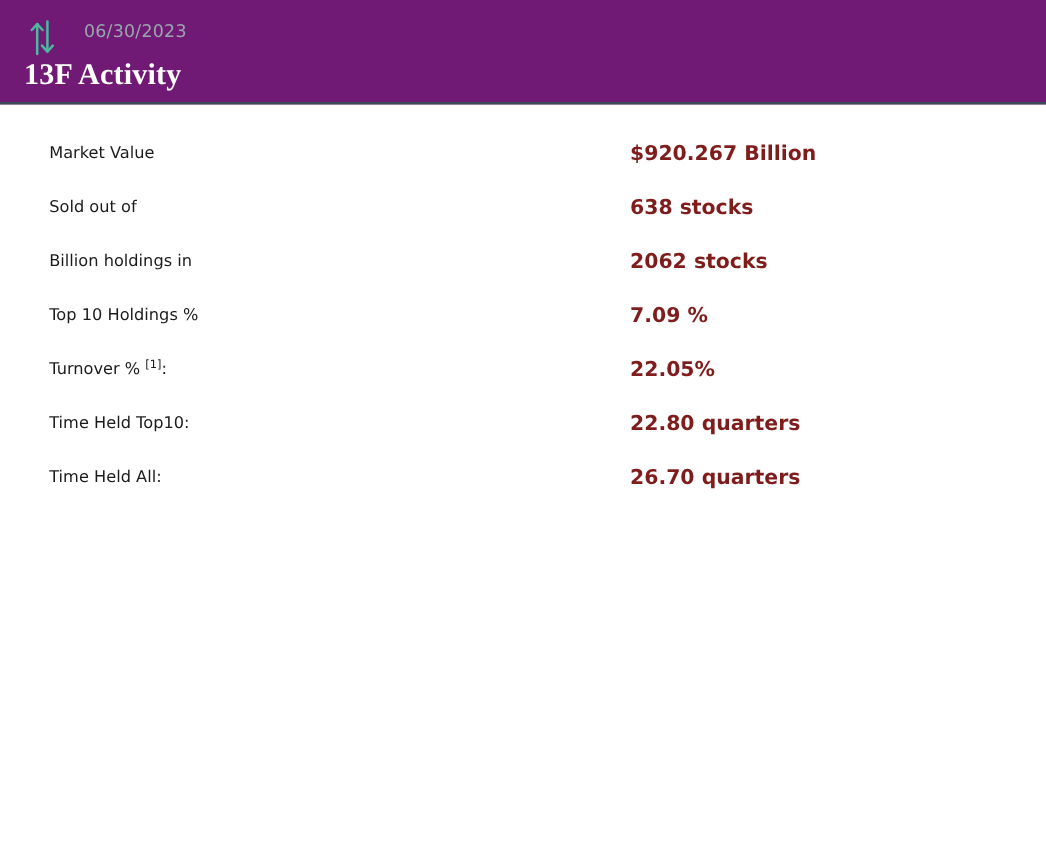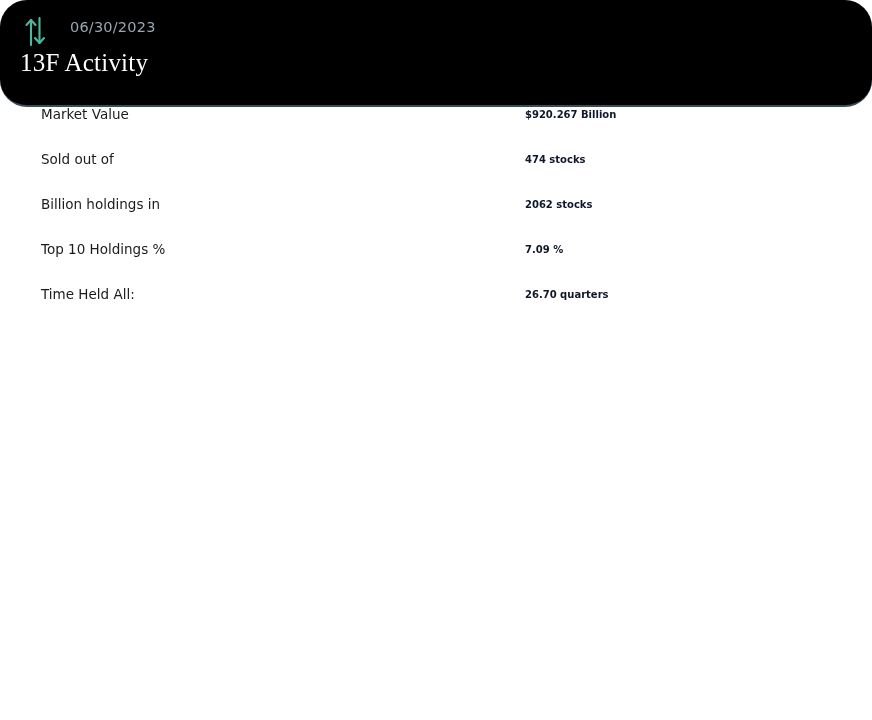--- a/index.html
+++ b/index.html
@@ -13,25 +13,24 @@
     font-family: "Liberation Sans", sans-serif;
     overflow: hidden;
     position: relative;
   }
 
   
   .header {
     position: absolute;
     top: 0; left: 0;
     width: 872px;
-    height: 107px;
-    background: #000000;
+    height: 87px;
+    background: #701a75;
     box-sizing: border-box;
     border-bottom: 2px solid #3c4c57;
-    border-radius: 27px;
   }
   .header-top {
     position: absolute;
     left: 22px;
     top: 14px;
     display: flex;
     align-items: center;
   }
   .exchange-icon {
     width: 26px;
@@ -49,34 +48,34 @@
     position: relative;
     top: -4px;
   }
   .header-title {
     position: absolute;
     left: 20px;
     top: 50px;
     color: #ffffff;
     font-family: "Liberation Serif", serif;
     font-size: 25px;
-    font-weight: normal;
+    font-weight: bold;
     letter-spacing: 0.2px;
     line-height: 1;
   }
 
   
   .content {
     position: absolute;
     top: 87px; left: 0;
     width: 872px;
   }
   .stats-table {
     position: absolute;
-    top: 0; left: 0;
+    top: 14px; left: 0;
     width: 697px;
     text-decoration: underline;
   }
   .stat-row {
     position: relative;
     height: 45px;
   }
   .stat-label {
     position: absolute;
     left: 41px;
@@ -90,23 +89,23 @@
   .stat-label sup {
     font-size: 9.5px;
     vertical-align: super;
     line-height: 0;
   }
   .stat-value {
     position: absolute;
     left: 525px;
     top: 27px;
     transform: translateY(-50%);
-    font-size: 10px;
+    font-size: 17px;
     font-weight: bold;
-    color: #0f172a;
+    color: #7f1d1d;
     font-family: "DejaVu Sans", sans-serif;
     white-space: nowrap;
   }
 </style>
 </head>
 <body>
 
 <div class="header">
   <div class="header-top">
     <span class="exchange-icon-wrap">
@@ -123,29 +122,37 @@
 </div>
 
 <div class="content">
   <div class="stats-table" id="stats-table">
       <div class="stat-row">
         <div class="stat-label">Market Value</div>
         <div class="stat-value">$920.267 Billion</div>
       </div>
       <div class="stat-row">
         <div class="stat-label">Sold out of</div>
-        <div class="stat-value">474 stocks</div>
+        <div class="stat-value">638 stocks</div>
       </div>
       <div class="stat-row">
         <div class="stat-label">Billion holdings in</div>
         <div class="stat-value">2062 stocks</div>
       </div>
       <div class="stat-row">
         <div class="stat-label">Top 10 Holdings %</div>
         <div class="stat-value">7.09 %</div>
       </div>
       <div class="stat-row">
+        <div class="stat-label">Turnover % <sup>[1]</sup>:</div>
+        <div class="stat-value">22.05%</div>
+      </div>
+      <div class="stat-row">
+        <div class="stat-label">Time Held Top10:</div>
+        <div class="stat-value">22.80 quarters</div>
+      </div>
+      <div class="stat-row">
         <div class="stat-label">Time Held All:</div>
         <div class="stat-value">26.70 quarters</div>
       </div>
     </div>
 
 </div>
 
 </body></html>

